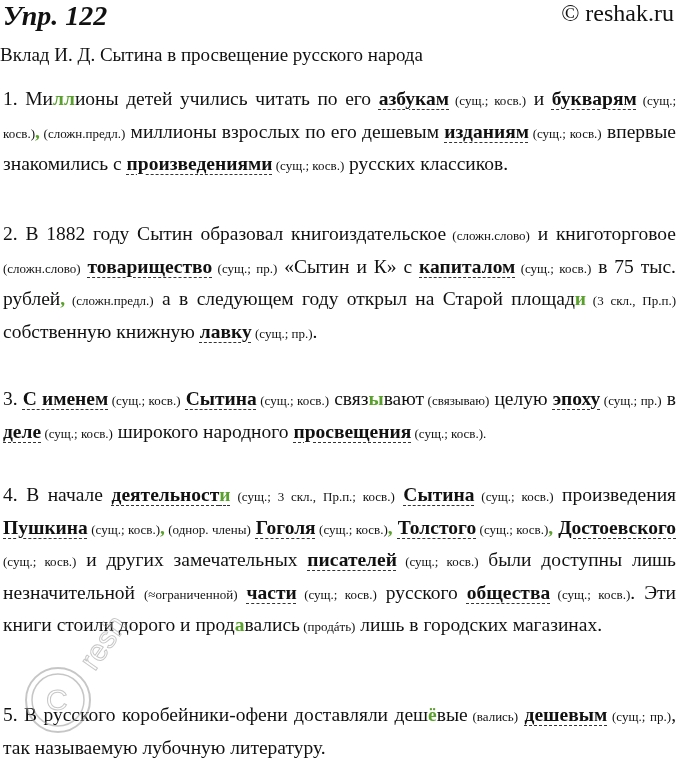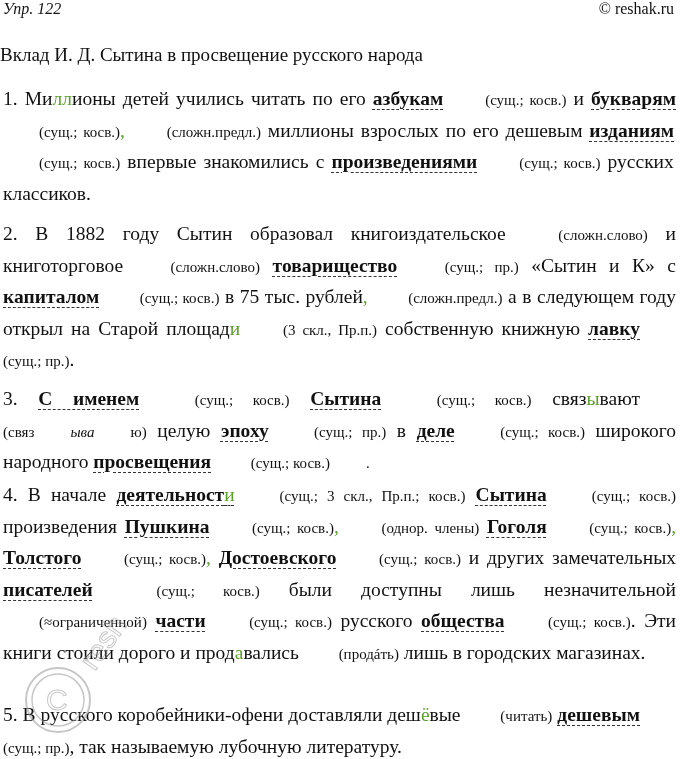--- a/index.html
+++ b/index.html
@@ -2,31 +2,31 @@
 <html><head>
 <meta charset="utf-8">
 <style>
   html, body { margin: 0; padding: 0; background: #ffffff; }
   body {
     width: 680px; height: 759px; overflow: hidden; position: relative;
     font-family: "Liberation Serif", "DejaVu Serif", serif;
     color: #111111;
   }
   .header { position: absolute; left: 0; top: 0; width: 680px; height: 30px; }
-  .ex-num { position: absolute; left: 3px; top: 0px; font-size: 16px; font-weight: normal; font-style: italic; }
-  .copyright { position: absolute; right: 6px; top: 0px; font-size: 16px; }
+  .ex-num { position: absolute; left: 3px; top: 0px; font-size: 28px; font-weight: bold; font-style: italic; }
+  .copyright { position: absolute; right: 6px; top: 0px; font-size: 24px; }
   .title { position: absolute; left: 0; width: 680px; top: 44px; text-align: left; font-size: 19px; }
   .para {
     position: absolute; left: 3px; width: 673px;
     font-size: 19.5px; line-height: 30.5px; text-align: justify;
   }
-  .s { font-size: 15px; padding-left: 36px; }
+  .s { font-size: 13px; }
   .u { text-decoration: underline dashed #333; text-underline-offset: 4px; text-decoration-thickness: 1px; font-weight: bold; }
-  .g { color: #5aa02c; font-weight: normal; }
-  .it { font-style: italic; }
+  .g { color: #5aa02c; font-weight: bold; }
+  .it { }
   .watermark {
     position: absolute; left: 18px; top: 600px; width: 140px; height: 140px;
     pointer-events: none; opacity: 0.55;
   }
 </style>
 </head>
 <body>
 
 <div class="header">
   <span class="ex-num">Упр. 122</span>
@@ -36,20 +36,20 @@
 <div class="title">Вклад И. Д. Сытина в просвещение русского народа</div>
 
 <div class="para" style="top:84px"><span>1.</span> <span>Ми</span><span class="g">лл</span><span>ионы детей учились читать по его </span><span class="u">азбукам</span><span class="s"> (сущ.; косв.)</span><span> и </span><span class="u">букварям</span><span class="s"> (сущ.; косв.)</span><span class="g">,</span><span class="s"> (сложн.предл.)</span><span> миллионы взрослых по его дешевым </span><span class="u">изданиям</span><span class="s"> (сущ.; косв.)</span><span> впервые знакомились с </span><span class="u">произведениями</span><span class="s"> (сущ.; косв.)</span><span> русских классиков.</span></div>
 
 <div class="para" style="top:219px"><span>2.</span> <span>В 1882 году Сытин образовал книгоиздательское</span><span class="s"> (сложн.слово)</span><span> и книготорговое</span><span class="s"> (сложн.слово)</span><span> </span><span class="u">товарищество</span><span class="s"> (сущ.; пр.)</span><span> «Сытин и К» с </span><span class="u">капиталом</span><span class="s"> (сущ.; косв.)</span><span> в 75 тыс. рублей</span><span class="g">,</span><span class="s"> (сложн.предл.)</span><span> а в следующем году открыл на Старой площад</span><span class="g">и</span><span class="s"> (3 скл., Пр.п.)</span><span> собственную книжную </span><span class="u">лавку</span><span class="s"> (сущ.; пр.)</span><span>.</span></div>
 
 <div class="para" style="top:384px"><span>3.</span> <span class="u">С именем</span><span class="s"> (сущ.; косв.)</span><span> </span><span class="u">Сытина</span><span class="s"> (сущ.; косв.)</span><span> связ</span><span class="g">ы</span><span>вают</span><span class="s"> (связ</span><span class="s it">ыва</span><span class="s">ю)</span><span> целую </span><span class="u">эпоху</span><span class="s"> (сущ.; пр.)</span><span> в </span><span class="u">деле</span><span class="s"> (сущ.; косв.)</span><span> широкого народного </span><span class="u">просвещения</span><span class="s"> (сущ.; косв.)</span><span class="s">.</span></div>
 
 <div class="para" style="top:480px"><span>4.</span> <span>В начале </span><span class="u">деятельност</span><span class="g u">и</span><span class="s"> (сущ.; 3 скл., Пр.п.; косв.)</span><span> </span><span class="u">Сытина</span><span class="s"> (сущ.; косв.)</span><span> произведения </span><span class="u">Пушкина</span><span class="s"> (сущ.; косв.)</span><span class="g">,</span><span class="s"> (однор. члены)</span><span> </span><span class="u">Гоголя</span><span class="s"> (сущ.; косв.)</span><span class="g">,</span><span> </span><span class="u">Толстого</span><span class="s"> (сущ.; косв.)</span><span class="g">,</span><span> </span><span class="u">Достоевского</span><span class="s"> (сущ.; косв.)</span><span> и других замечательных </span><span class="u">писателей</span><span class="s"> (сущ.; косв.)</span><span> были доступны лишь незначительной </span><span class="s">(≈ограниченной)</span><span> </span><span class="u">части</span><span class="s"> (сущ.; косв.)</span><span> русского </span><span class="u">общества</span><span class="s"> (сущ.; косв.)</span><span>. Эти книги стоили дорого и прод</span><span class="g">а</span><span>вались</span><span class="s"> (продáть)</span><span> лишь в городских магазинах.</span></div>
 
-<div class="para" style="top:700px"><span>5.</span> <span>В русского коробейники-офени доставляли деш</span><span class="g">ё</span><span>вые</span><span class="s"> (читать)</span><span> </span><span class="u">дешевым</span><span class="s"> (сущ.; пр.)</span><span>, так называемую лубочную литературу.</span></div>
+<div class="para" style="top:700px"><span>5.</span> <span>В русского коробейники-офени доставляли деш</span><span class="g">ё</span><span>вые</span><span class="s"> (вались)</span><span> </span><span class="u">дешевым</span><span class="s"> (сущ.; пр.)</span><span>, так называемую лубочную литературу.</span></div>
 
 <svg class="watermark" viewBox="0 0 140 140">
   <circle cx="40" cy="100" r="32" fill="none" stroke="#999" stroke-width="2"></circle>
   <circle cx="40" cy="100" r="26" fill="none" stroke="#999" stroke-width="1.5"></circle>
   <text x="28" y="110" font-size="30" fill="none" stroke="#999" stroke-width="1" font-family="Liberation Sans, sans-serif">C</text>
   <text x="60" y="60" font-size="30" fill="none" stroke="#999" stroke-width="1" transform="rotate(-55 80 50)" font-family="Liberation Sans, sans-serif">resh</text>
 </svg>
 
 </body></html>

